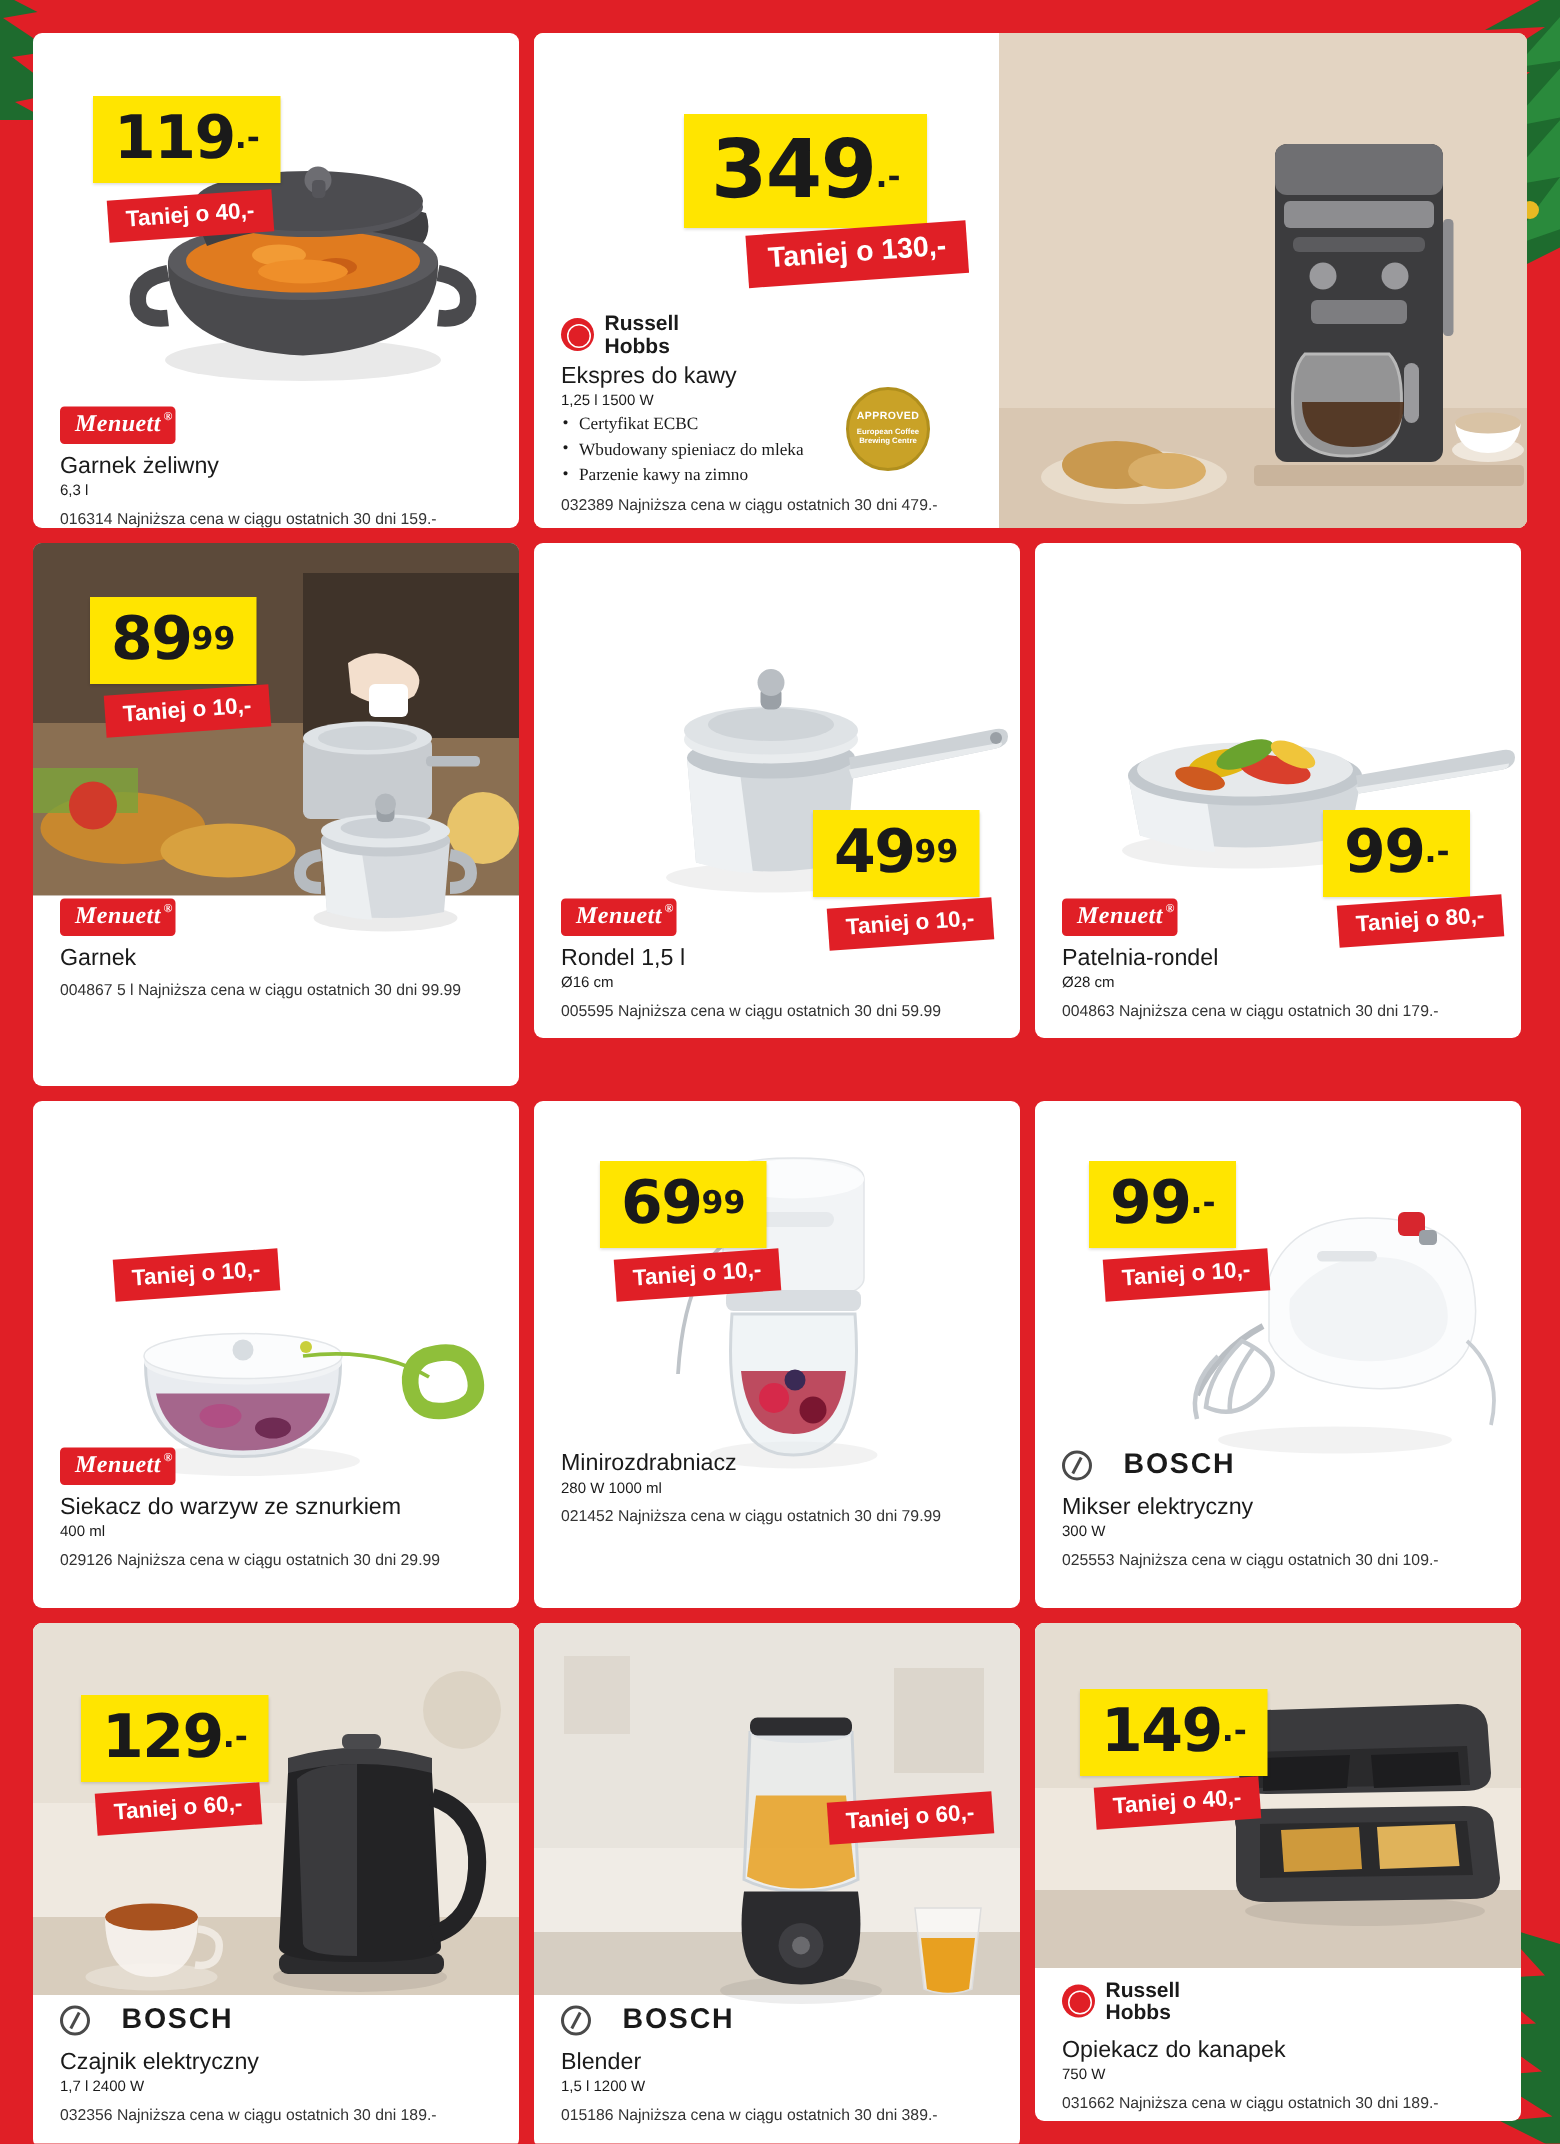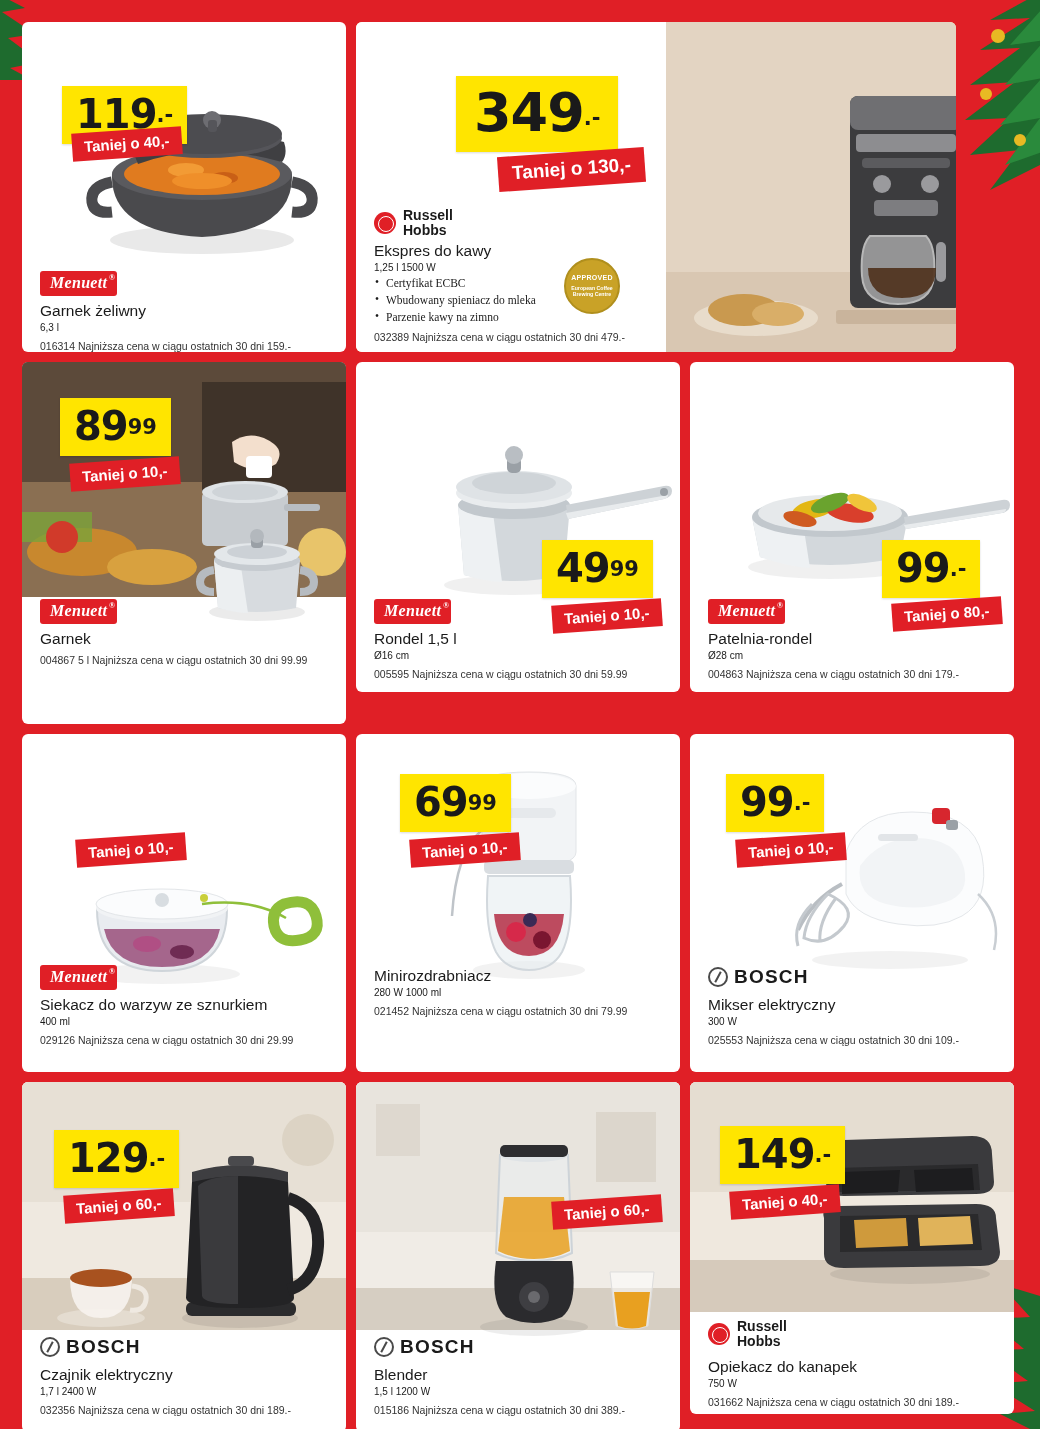--- a/index.html
+++ b/index.html
@@ -83,21 +83,21 @@
     background:#e01f26; color:#fff;
     font-style:italic; font-weight:bold;
     font-size:16px;
     padding:3px 10px 4px 10px;
     border-radius:3px;
     letter-spacing:.3px;
     position:relative;
     font-family:"Liberation Serif", serif;
   }
   .brand-menuett sup { font-size:8px; position:absolute; top:2px; right:2px; }
-  .brand-bosch { display:flex; align-items:center; gap:6px; }
+  .brand-bosch { display:flex; align-items:center; gap:21px; }
   .bosch-logo {
     width:20px;height:20px;border-radius:50%;
     border:2px solid #4a4a4a;position:relative;
   }
   .bosch-logo:before{
     content:"";position:absolute;left:50%;top:2px;width:2px;height:12px;
     background:#4a4a4a;transform:translateX(-50%) rotate(28deg);
   }
   .bosch-text { font-size:19px; font-weight:bold; color:#1a1a1a; letter-spacing:1.2px; }
   .rh-logo { display:flex; align-items:center; gap:7px; }
@@ -182,38 +182,38 @@
             <ellipse cx="132" cy="56" rx="76" ry="20" fill="#55555a"></ellipse>
             <ellipse cx="132" cy="52" rx="76" ry="20" fill="#4c4c50"></ellipse>
             <circle cx="138" cy="38" r="9" fill="#6d6d72"></circle>
             <rect x="134" y="38" width="9" height="12" rx="3" fill="#55555a"></rect>
 
             <path d="M38 100 q-22 4 -20 20 q2 12 20 10" fill="none" stroke="#4a4a4d" stroke-width="11"></path>
             <path d="M218 100 q22 4 20 20 q-2 12 -20 10" fill="none" stroke="#4a4a4d" stroke-width="11"></path>
           </svg>
         </div>
 
-        <div class="price-badge" style="left:40px;top:42px;margin-top:22px;">
+        <div class="price-badge" style="left:40px;top:42px;">
           <span class="main">119</span><span class="sup">.-</span>
         </div>
         <div class="save-badge" style="left:50px;top:108px;">Taniej o 40,-</div>
 
         <div class="info" style="top:250px;">
           <div class="brand">
             <span class="brand-menuett"><span>Menuett</span><sup>®</sup></span>
           </div>
           <div class="p-name">Garnek żeliwny</div>
           <div class="p-spec">6,3 l</div>
           <div class="p-code">
             <span>016314</span> <span>Najniższa cena w ciągu ostatnich 30 dni 159.-</span>
           </div>
         </div>
       </div>
 
-      <div class="card" style="width:600px;height:330px;background:#f97316;">
+      <div class="card" style="width:662px;height:330px;background:#f97316;">
         <div class="kitchen-bg">
           <svg viewBox="0 0 662 330" width="662" height="330" preserveAspectRatio="none">
             <rect width="662" height="330" fill="#ece0d2"></rect>
             <rect x="310" y="0" width="352" height="330" fill="#e3d4c2"></rect>
             <rect x="310" y="250" width="352" height="80" fill="#d9c7b2"></rect>
             <rect x="0" y="0" width="310" height="330" fill="#fff"></rect>
           </svg>
         </div>
 
         <div class="photo" style="left:430px;top:50px;width:240px;height:260px;">

